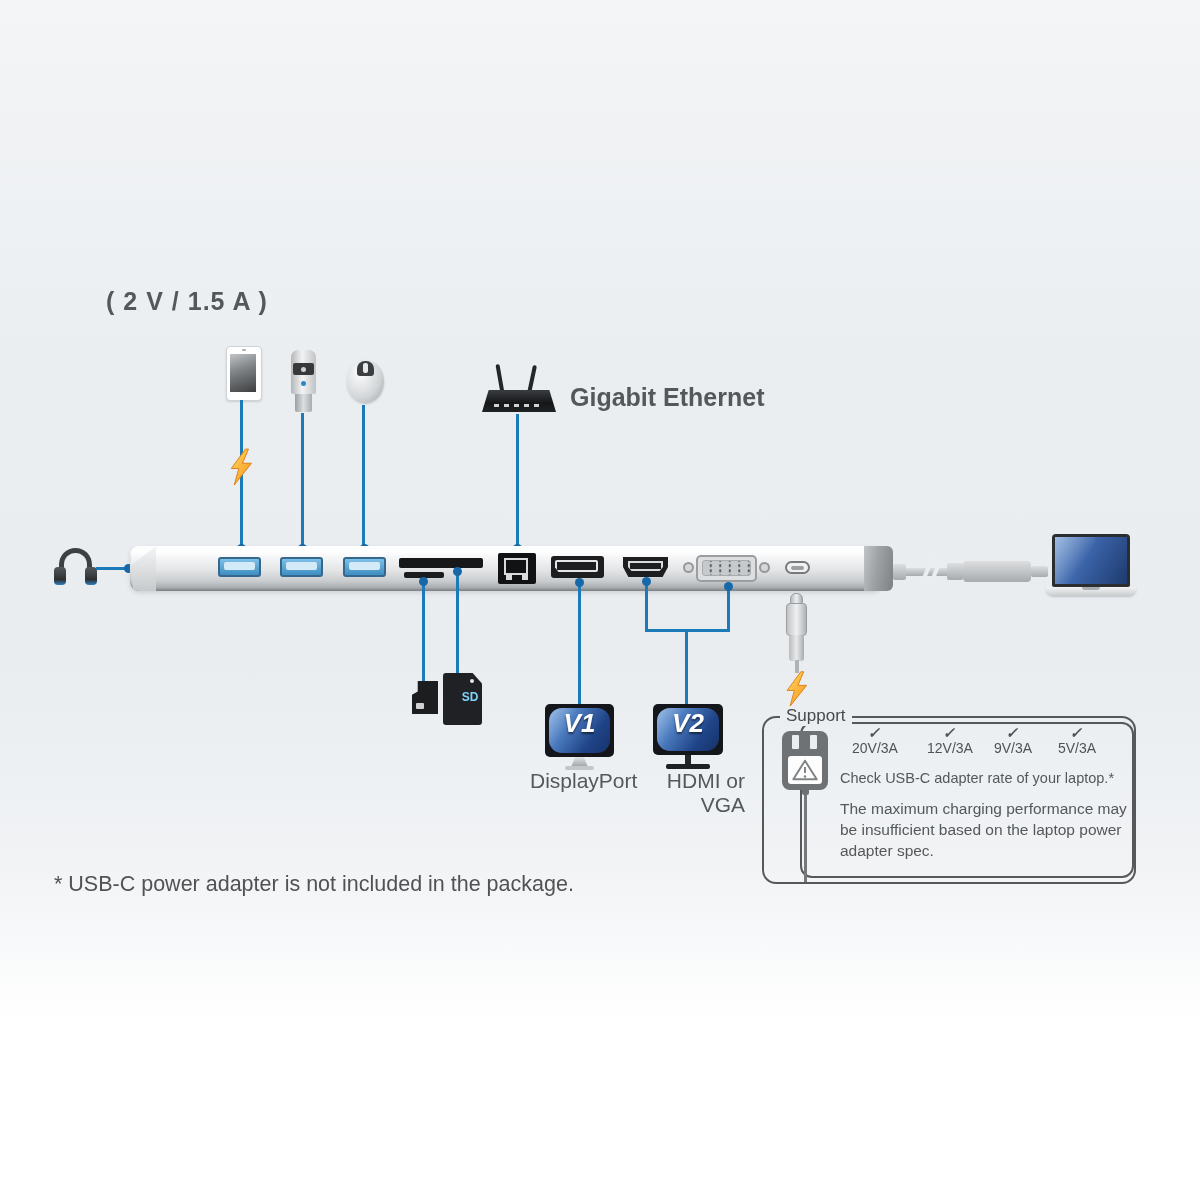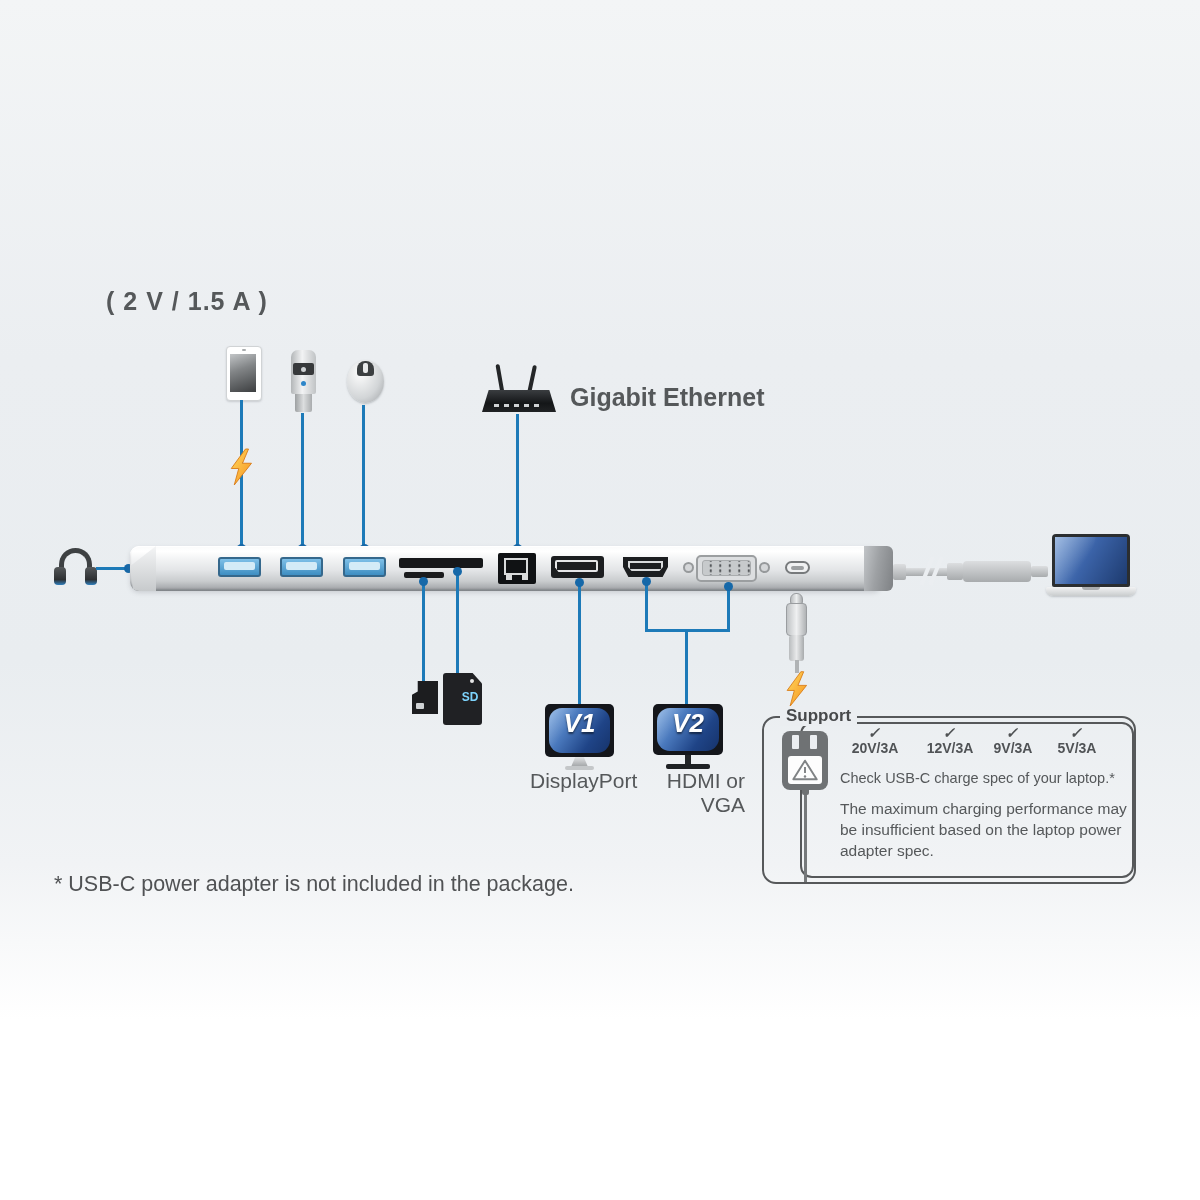--- a/index.html
+++ b/index.html
@@ -29,24 +29,24 @@
   .monitor{position:absolute;border-radius:5px;background:#14161b;box-sizing:border-box;padding:4px;}
   .monitor .screen{width:100%;height:100%;border-radius:13px;position:relative;overflow:hidden;
     background:linear-gradient(125deg,#89b2e4 0%,#4a79bd 35%,#1f4487 70%,#16336b 100%);
     display:flex;align-items:flex-start;justify-content:center;}
   .monitor .screen:before{content:"";position:absolute;left:-30%;top:-40%;width:90%;height:160%;
     background:linear-gradient(115deg,rgba(255,255,255,.35),rgba(255,255,255,0) 60%);transform:rotate(8deg);}
   .vlabel{color:#fff;font-weight:bold;font-style:italic;font-size:26px;text-shadow:0 2px 2px rgba(0,0,0,.5);position:relative;}
   .caption{position:absolute;text-align:center;font-size:21px;color:#55585a;}
   
   .sbox{position:absolute;border:2px solid #56585a;border-radius:14px;box-sizing:border-box;background:transparent;}
-  .sup-label{position:absolute;font-size:17px;font-weight:bold;color:#47494b;background:#ebeef1;padding:0 6px;}
+  .sup-label{position:absolute;font-size:17px;font-weight:normal;color:#47494b;background:#ebeef1;padding:0 6px;}
   .ratecol{position:absolute;text-align:center;color:#4f5254;}
   .ratecol .chk{font-size:15px;font-weight:bold;line-height:14px;transform:skewX(-12deg);}
-  .ratecol .rlabel{font-size:14px;font-weight:bold;white-space:nowrap;color:#505356;}
+  .ratecol .rlabel{font-size:14px;font-weight:normal;white-space:nowrap;color:#505356;}
   .cable{position:absolute;background:linear-gradient(180deg,#dcdee0,#a8abad);}
 </style>
 </head>
 <body>
 
 <div class="canvas">
 
   <div class="abs txt" style="left:87px;top:287px;width:200px;text-align:center;font-size:25px;font-weight:600;letter-spacing:1px;">( 2 V / 1.5 A )</div>
 
   <div class="abs" style="left:53px;top:548px;width:46px;height:42px;">
@@ -248,18 +248,18 @@
   </div>
   <div class="ratecol" style="left:988px;top:726px;width:50px;">
     <div class="chk">✓</div>
     <div class="rlabel">9V/3A</div>
   </div>
   <div class="ratecol" style="left:1050px;top:726px;width:54px;">
     <div class="chk">✓</div>
     <div class="rlabel">5V/3A</div>
   </div>
 
-  <div class="abs txt" style="left:840px;top:770px;font-size:14.5px;">Check USB-C charge spec of your laptop.*</div>
+  <div class="abs txt" style="left:840px;top:770px;font-size:14.5px;">Check USB-C adapter rate of your laptop.*</div>
   <div class="abs" style="left:54px;top:872px;font-size:21.5px;color:#505254;">* USB-C power adapter is not included in the package.</div>
 
   <div class="abs txt" style="left:840px;top:799px;width:294px;font-size:15.5px;line-height:1.35;">The maximum charging performance may be insufficient based on the laptop power adapter spec.</div>
 
 </div>
 
 </body></html>

